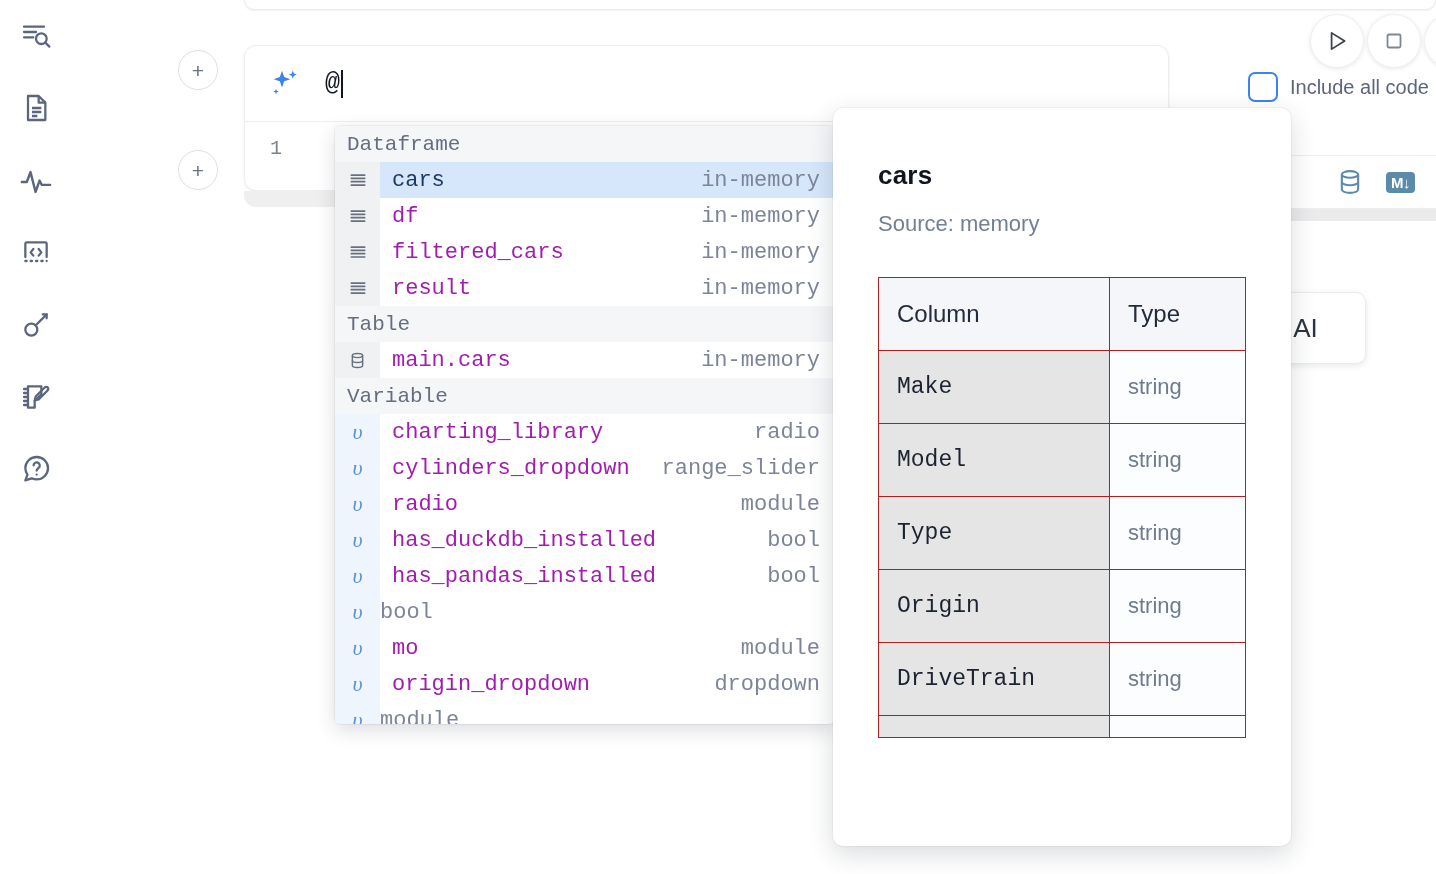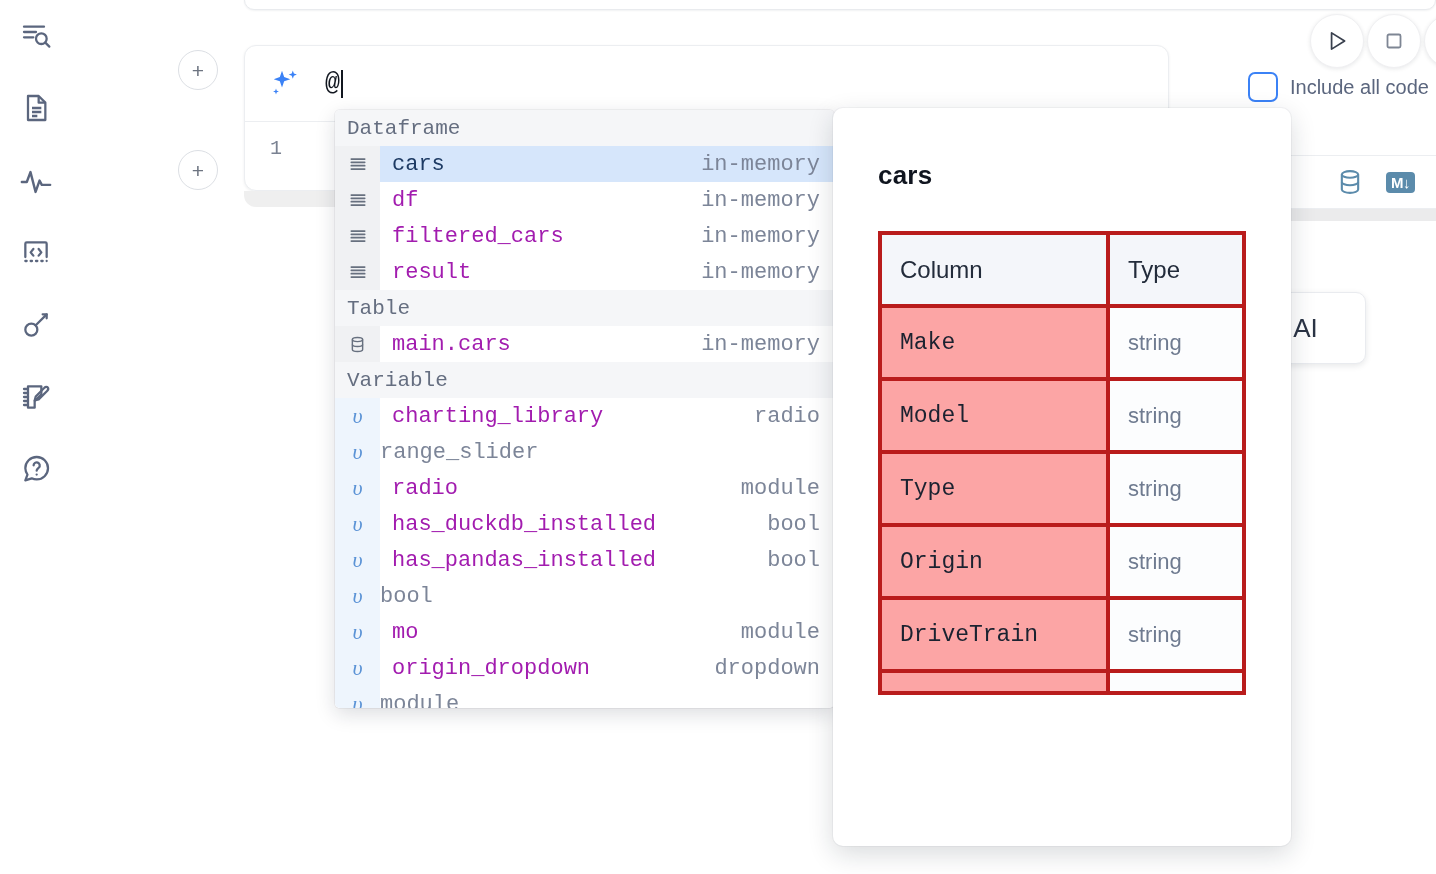--- a/index.html
+++ b/index.html
@@ -103,21 +103,21 @@
     position:absolute; left:1254px; top:292px; width:112px; height:72px;
     background:#fff; border:1px solid #e9ebef; border-radius:10px;
     box-shadow:0 2px 6px rgba(20,28,44,.10);
     display:flex; align-items:center; justify-content:flex-start;
     padding-left:18px; overflow:hidden;
   }
   .ai-pill-label { font-size:26px; color:#2b3445; white-space:nowrap; }
 
   
   .ac {
-    position:absolute; left:335px; top:110px; width:499px; height:598px;
+    position:absolute; left:335px; top:126px; width:499px; height:598px;
     background:#ffffff;
     box-shadow:0 6px 20px rgba(20,28,44,.15), 0 0 0 1px rgba(20,28,44,.05);
     border-radius:5px; overflow:hidden; z-index:30;
   }
   .ac-group {
     height:36px; background:#f5f6f8; color:#656e80;
     font-family:"Liberation Mono","DejaVu Sans Mono",monospace;
     font-size:21px; display:flex; align-items:center; padding-left:12px;
   }
   .ac-item {
@@ -149,27 +149,27 @@
   .pv-inner { padding:52px 45px 0 45px; }
   .pv-title { font-size:26px; font-weight:bold; color:#10151f; letter-spacing:.2px; }
   .pv-source { margin-top:20px; font-size:22px; color:#737f93; }
   .pv-stats {
     margin-top:26px; background:#eff2f7; border-radius:8px;
     height:52px; display:flex; align-items:center; padding-left:20px;
     font-size:22px; color:#2b3445;
   }
   .pv-table { margin-top:40px; width:368px; border-collapse:collapse; }
   .pv-table th, .pv-table td {
-    border:4px solid #b91c1c; text-align:left; height:73px; padding-left:18px;
+    border:1px solid #b91c1c; text-align:left; height:73px; padding-left:18px;
   }
   .pv-table th { background:#f4f6fa; font-weight:normal; font-size:24px; color:#232c3b; }
   .pv-table th.col-type { width:136px; }
   .pv-table td.cname {
     font-family:"Liberation Mono","DejaVu Sans Mono",monospace;
-    font-size:23px; color:#1b2230; background:#fca5a5;
+    font-size:23px; color:#1b2230; background:#e5e5e5;
   }
   .pv-table td.ctype { font-size:22px; color:#6f7b90; background:#fcfdfe; }
   .pv-table tr.partial td { height:22px; }
 </style>
 </head>
 <body>
 
 <div id="root">
 
   <nav class="rail">
@@ -331,20 +331,21 @@
           <span class="ac-meta">in-memory</span>
         </div>
         <div class="ac-group">Variable</div>
         <div class="ac-item var">
           <span class="ac-ico">υ</span>
           <span class="ac-name">charting_library</span>
           <span class="ac-meta">radio</span>
         </div>
         <div class="ac-item var">
           <span class="ac-ico">υ</span>
+          <span class="ac-name">cylinders_dropdown</span>
           <span class="ac-meta">range_slider</span>
         </div>
         <div class="ac-item var">
           <span class="ac-ico">υ</span>
           <span class="ac-name">radio</span>
           <span class="ac-meta">module</span>
         </div>
         <div class="ac-item var">
           <span class="ac-ico">υ</span>
           <span class="ac-name">has_duckdb_installed</span>
@@ -372,20 +373,21 @@
         <div class="ac-item var">
           <span class="ac-ico">υ</span>
           <span class="ac-meta">module</span>
         </div>
       </div>
   </div>
 
   <aside class="pv">
     <div class="pv-inner">
       <div class="pv-title">cars</div>
+      <div class="pv-source">Source: memory</div>
       <table class="pv-table">
         <thead>
           <tr>
             <th>Column</th>
             <th class="col-type">Type</th>
           </tr>
         </thead>
         <tbody id="pv-body">
             <tr>
               <td class="cname">Make</td>

